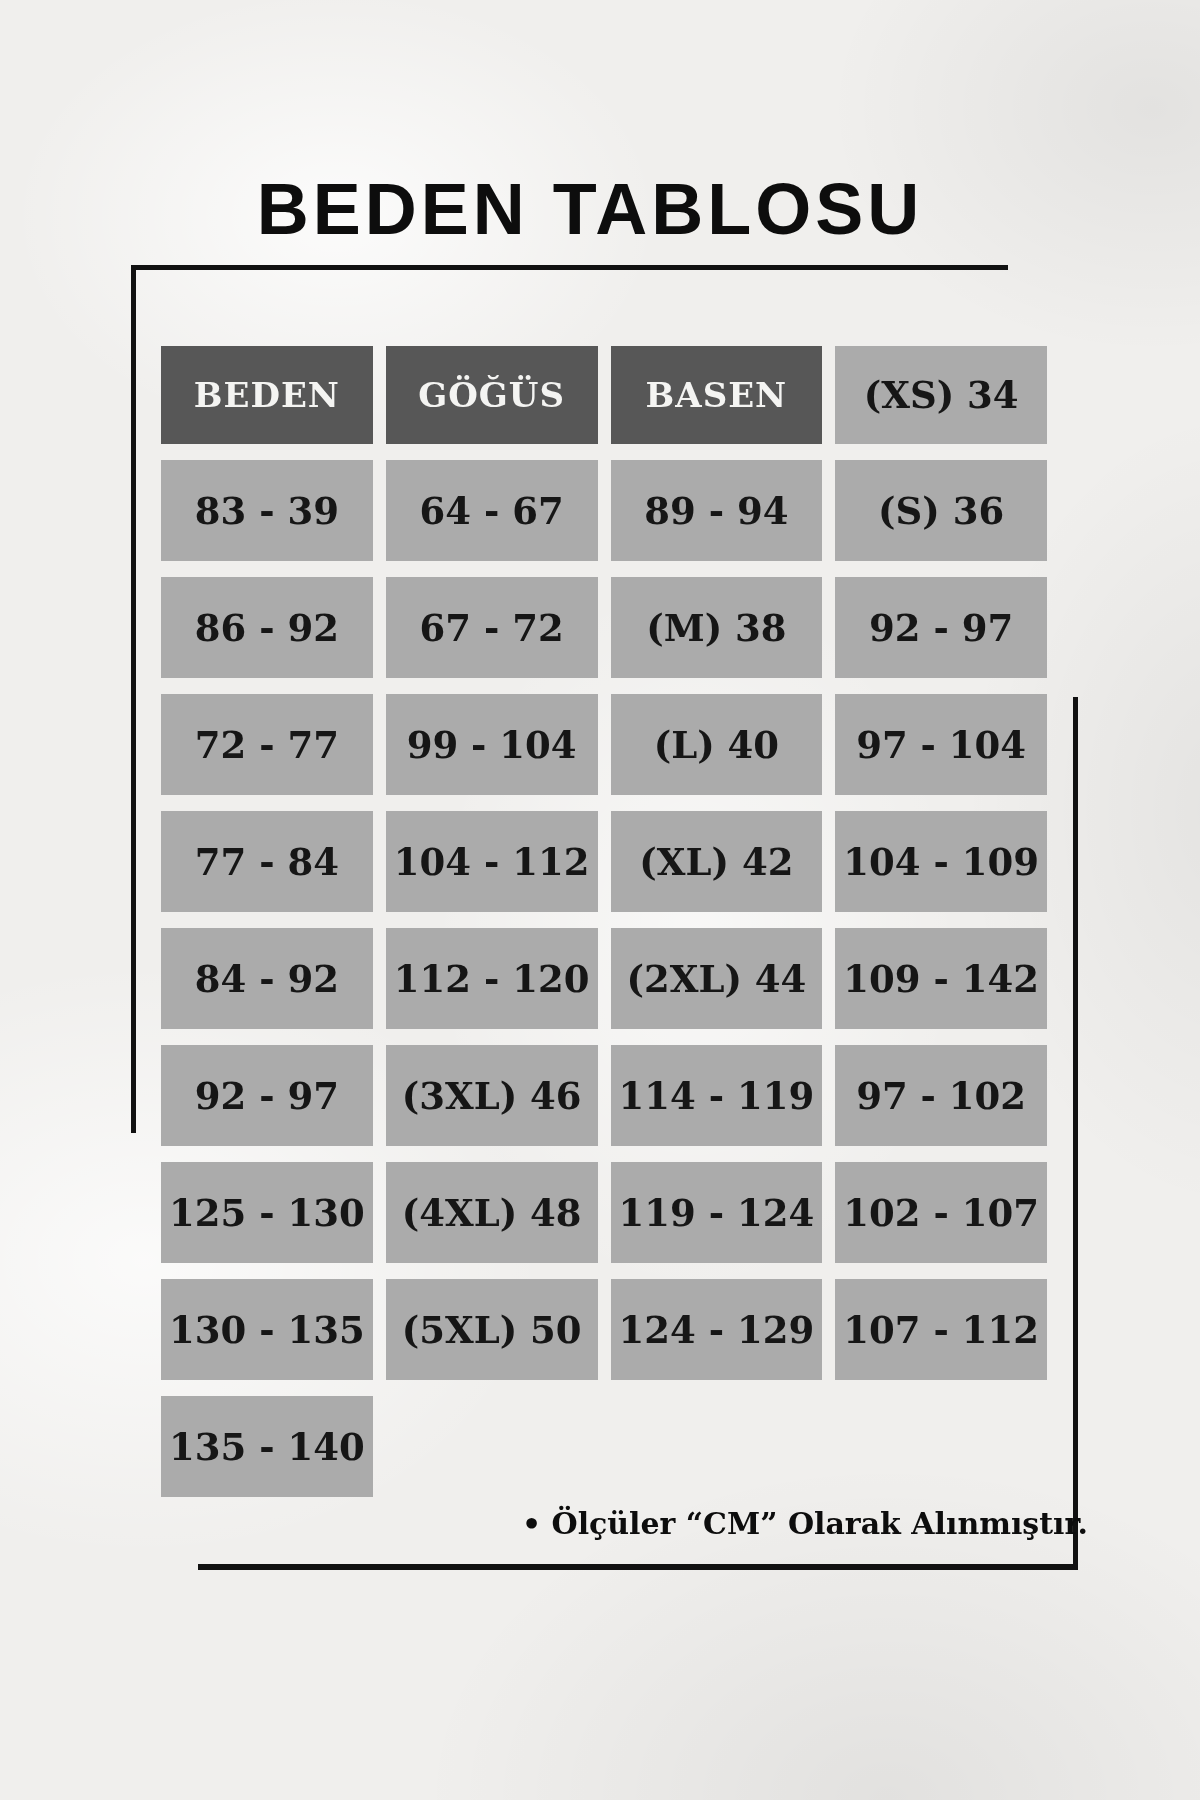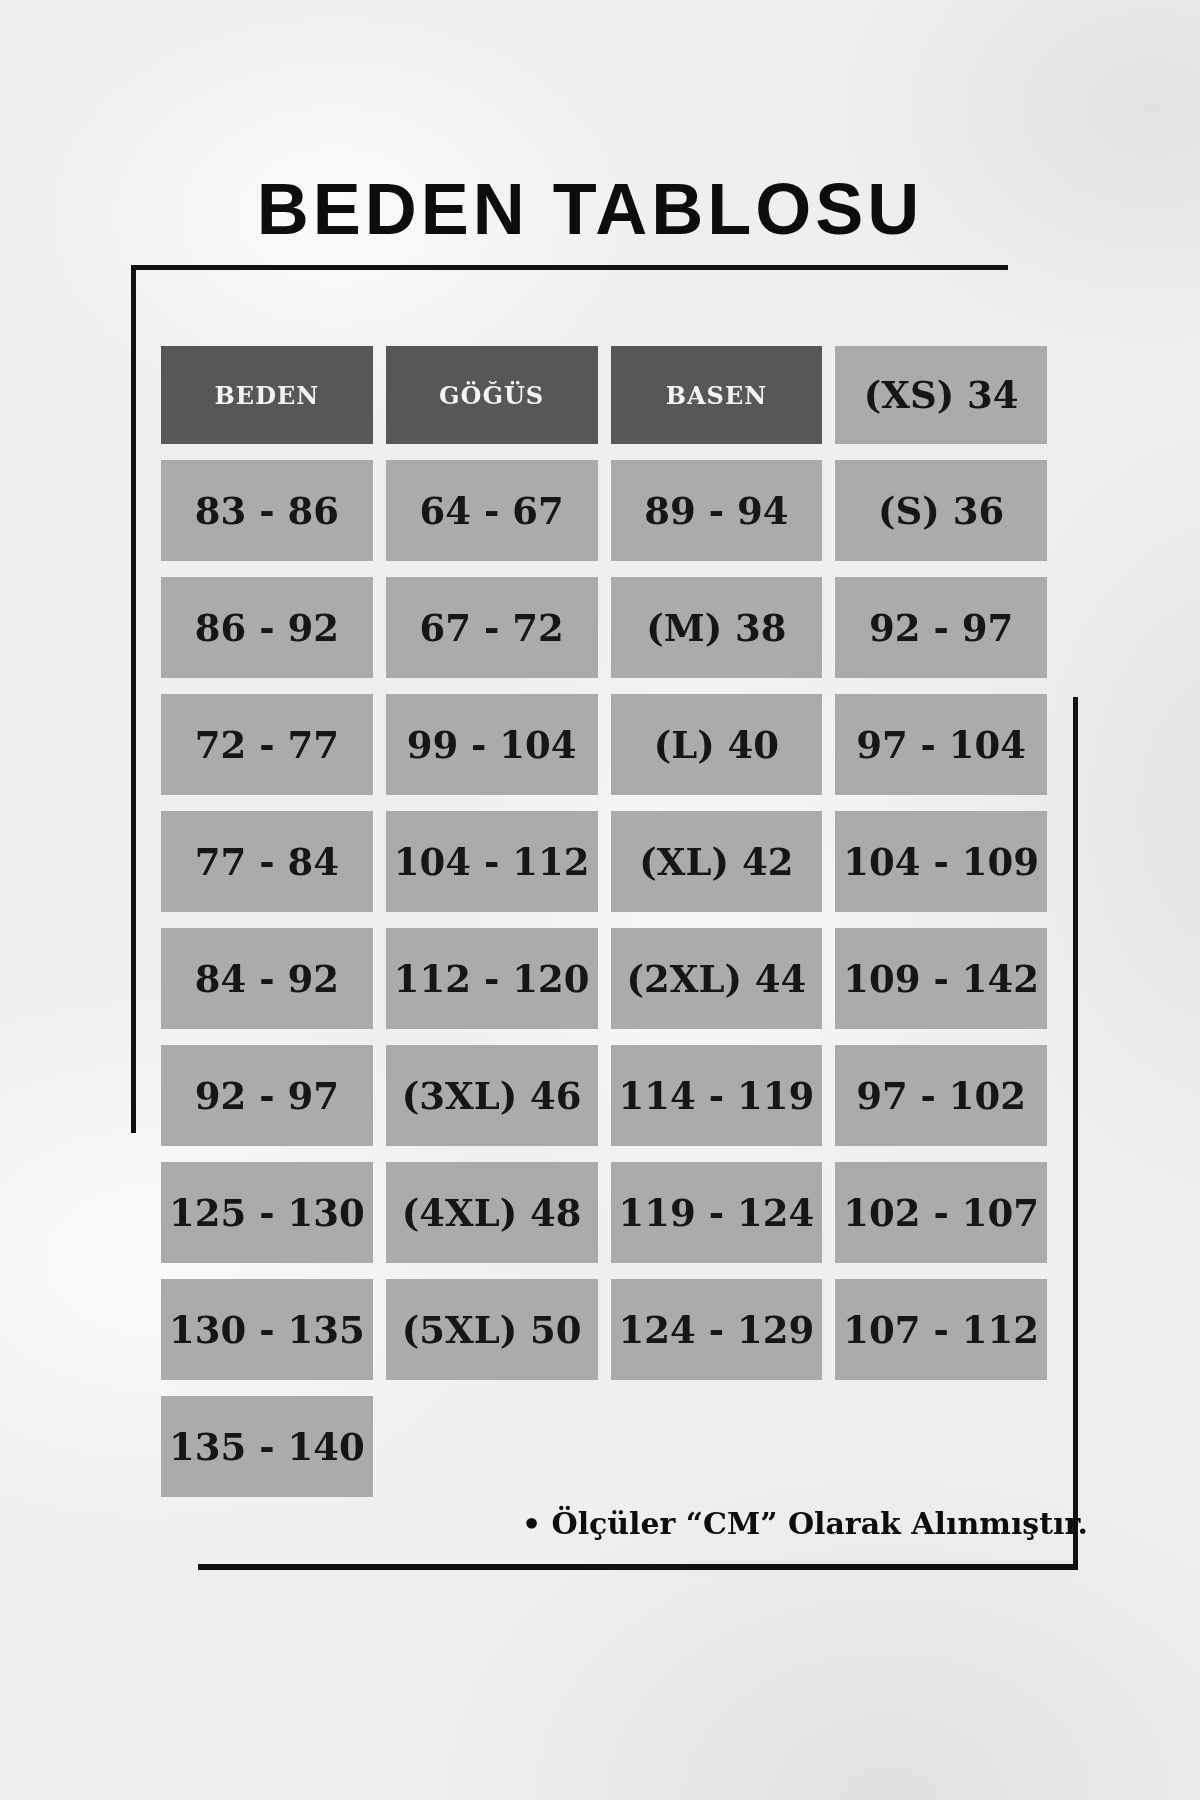--- a/index.html
+++ b/index.html
@@ -57,21 +57,21 @@
     display: flex;
     align-items: center;
     justify-content: center;
     font-family: "DejaVu Serif", serif;
     font-weight: bold;
     white-space: nowrap;
   }
   .size-table .th {
     background: var(--header_bg, #575757);
     color: var(--header_text, #f4f4f2);
-    font-size: 24px;
+    font-size: 34px;
     letter-spacing: 1px;
   }
   .size-table .td {
     background: var(--cell_bg, #ababab);
     color: var(--cell_text, #161616);
     font-size: 37px;
   }
 
   .footnote {
     position: absolute;
@@ -93,21 +93,21 @@
 <div class="frame-line frame-top"></div>
 <div class="frame-line frame-left"></div>
 <div class="frame-line frame-right"></div>
 <div class="frame-line frame-bottom"></div>
 
 <div class="size-table">
     <div class="cell th">BEDEN</div>
     <div class="cell th">GÖĞÜS</div>
     <div class="cell th">BASEN</div>
     <div class="cell td">(XS) 34</div>
-    <div class="cell td">83 - 86</div>
+    <div class="cell td">83 - 39</div>
     <div class="cell td">64 - 67</div>
     <div class="cell td">89 - 94</div>
     <div class="cell td">(S) 36</div>
     <div class="cell td">86 - 92</div>
     <div class="cell td">67 - 72</div>
     <div class="cell td">(M) 38</div>
     <div class="cell td">92 - 97</div>
     <div class="cell td">72 - 77</div>
     <div class="cell td">99 - 104</div>
     <div class="cell td">(L) 40</div>

